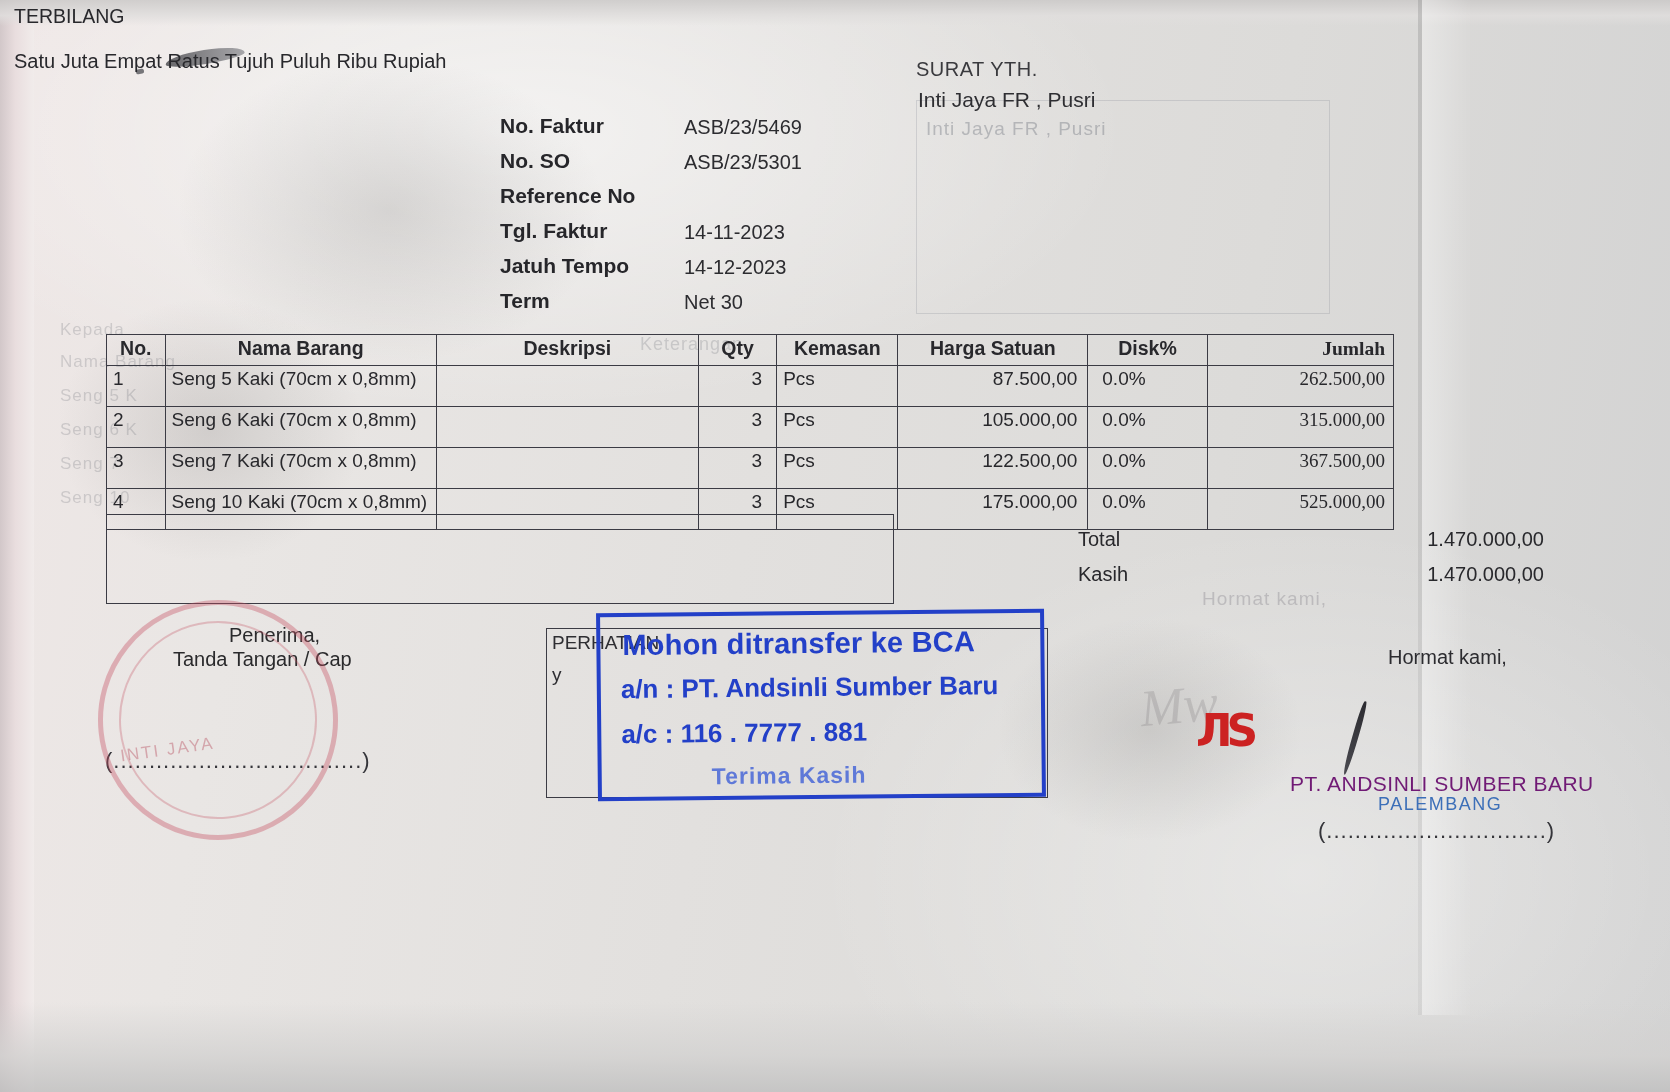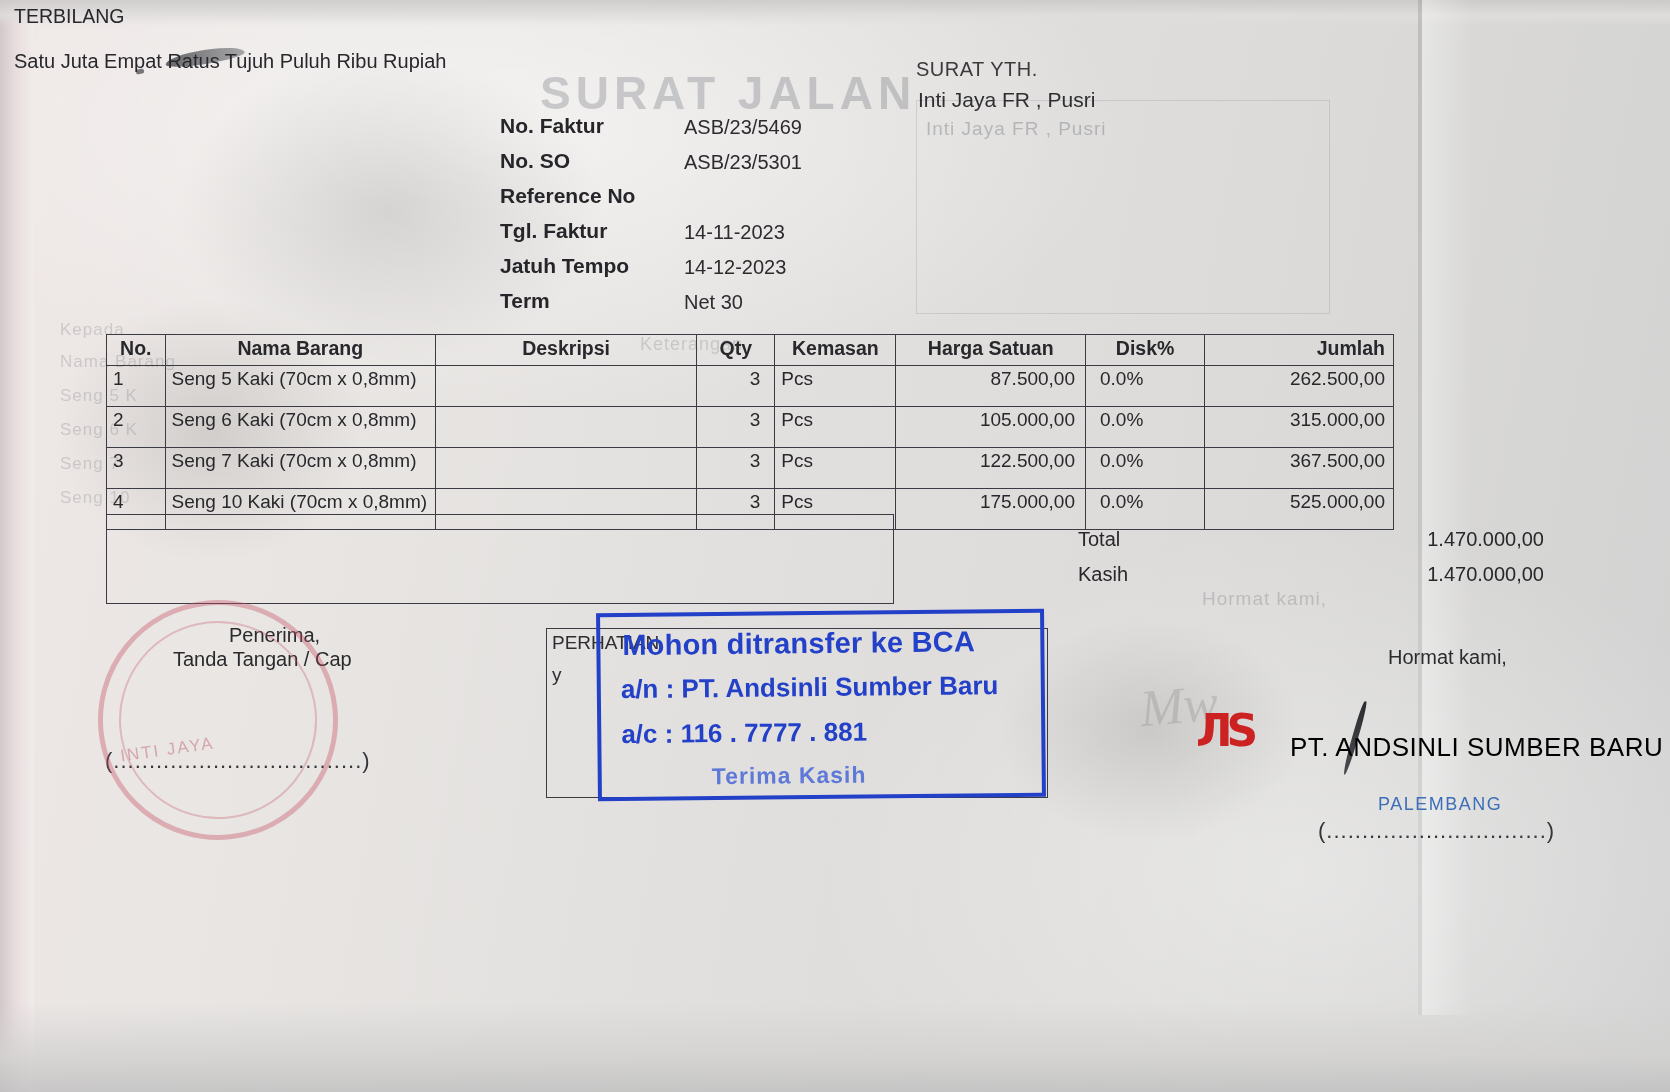--- a/index.html
+++ b/index.html
@@ -156,21 +156,21 @@
     height: 26px;
     white-space: nowrap;
   }
   .c-no     { width: 52px; }
   .c-nama   { width: 318px; }
   .c-desk   { width: 322px; }
   .c-qty    { width: 72px; text-align: right; padding-right: 14px !important; }
   .c-kem    { width: 118px; }
   .c-harga  { width: 196px; text-align: right; padding-right: 10px !important; }
   .c-disk   { width: 120px; }
-  .c-jml    { width: 210px; text-align: right; padding-right: 8px !important; }
+  .c-jml    { width: 210px; text-align: right; padding-right: 8px !important; font-family: Liberation Serif, serif; }
   th.c-qty  { text-align: center; padding-right: 6px !important; }
   th.c-harga{ text-align: center; padding-right: 6px !important; }
   th.c-disk { text-align: center; }
   th.c-jml  { text-align: right; }
   td.c-disk { padding-left: 14px !important; }
   .rows td { height: 36px; }
 
   
   #terbilang-box {
     position: absolute;
@@ -281,22 +281,22 @@
     font-weight: bold;
     font-family: "DejaVu Sans", sans-serif;
     letter-spacing: -6px;
     line-height: 62px;
   }
   #hormat-kami {
     position: absolute; left: 1388px; top: 646px;
     font-size: 20px; color: #2c2c30;
   }
   #company-name {
-    position: absolute; left: 1290px; top: 732px;
-    font-size: 26px; color: #000000; letter-spacing: .5px;
+    position: absolute; left: 1290px; top: 772px;
+    font-size: 21px; color: #701a75; letter-spacing: .5px;
   }
   #company-city {
     position: absolute; left: 1378px; top: 794px;
     font-size: 18px; color: #3c6fb8; letter-spacing: 1.5px;
   }
   #hormat-dots {
     position: absolute; left: 1318px; top: 818px;
     font-size: 22px; color: #35353a; letter-spacing: 1px;
   }
   #pen-stroke {
@@ -335,21 +335,20 @@
   <div class="fold-right"></div>
   <div class="fold-right2"></div>
 
   <div class="smudge" style="left:180px; top:60px; width:420px; height:300px;"></div>
   <div class="smudge" style="left:60px; top:300px; width:300px; height:260px;"></div>
   <div class="smudge" style="left:1000px; top:620px; width:300px; height:220px;"></div>
 
   <div class="pen-mark"></div>
   <div class="pen-dot"></div>
 
-  <div class="ghost ghost-title">SURAT JALAN</div>
   <div class="ghost-box" style="left:916px; top:100px; width:412px; height:212px;"></div>
   <div class="ghost" style="left:60px; top:320px; font-size:17px;">Kepada</div>
   <div class="ghost" style="left:60px; top:352px; font-size:17px;">Nama Barang</div>
   <div class="ghost" style="left:60px; top:386px; font-size:17px;">Seng 5 K</div>
   <div class="ghost" style="left:60px; top:420px; font-size:17px;">Seng 6 K</div>
   <div class="ghost" style="left:60px; top:454px; font-size:17px;">Seng 7</div>
   <div class="ghost" style="left:60px; top:488px; font-size:17px;">Seng 10</div>
   <div class="ghost" style="left:640px; top:334px; font-size:18px;">Keterangan</div>
   <div class="ghost kepada-ghost">Inti Jaya FR , Pusri</div>
   <div class="ghost" id="ghost-hormat">Hormat kami,</div>

